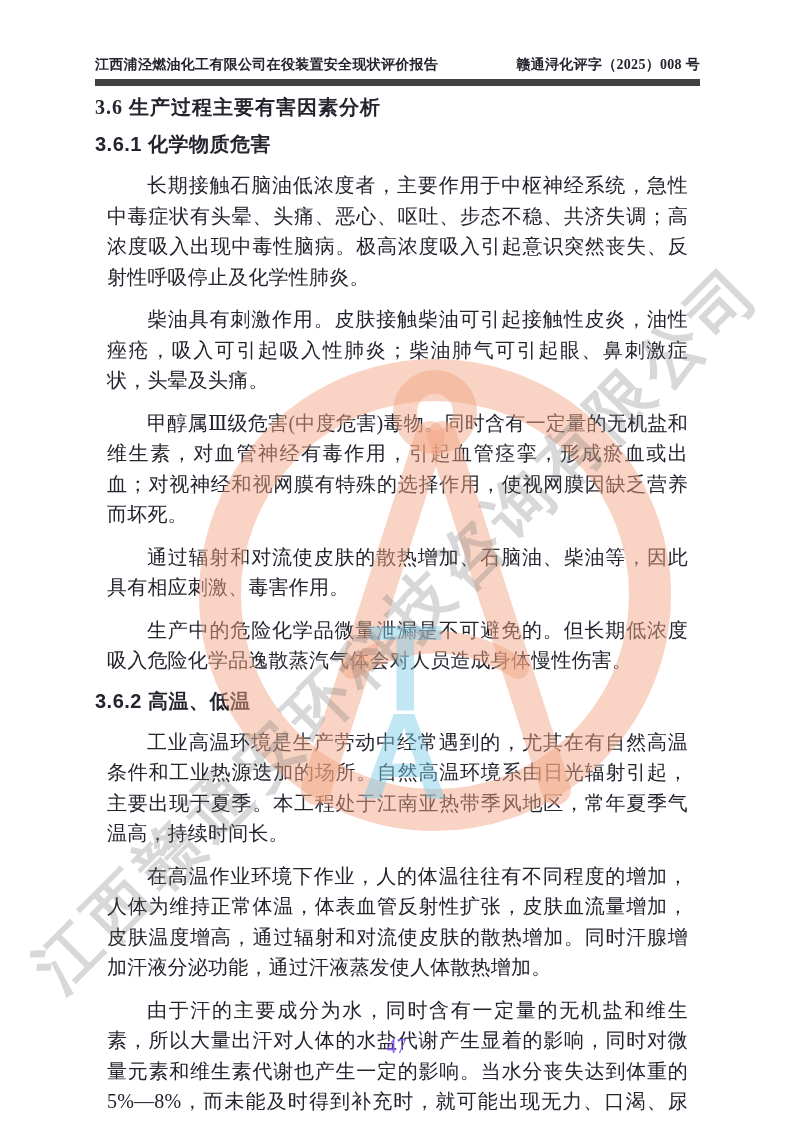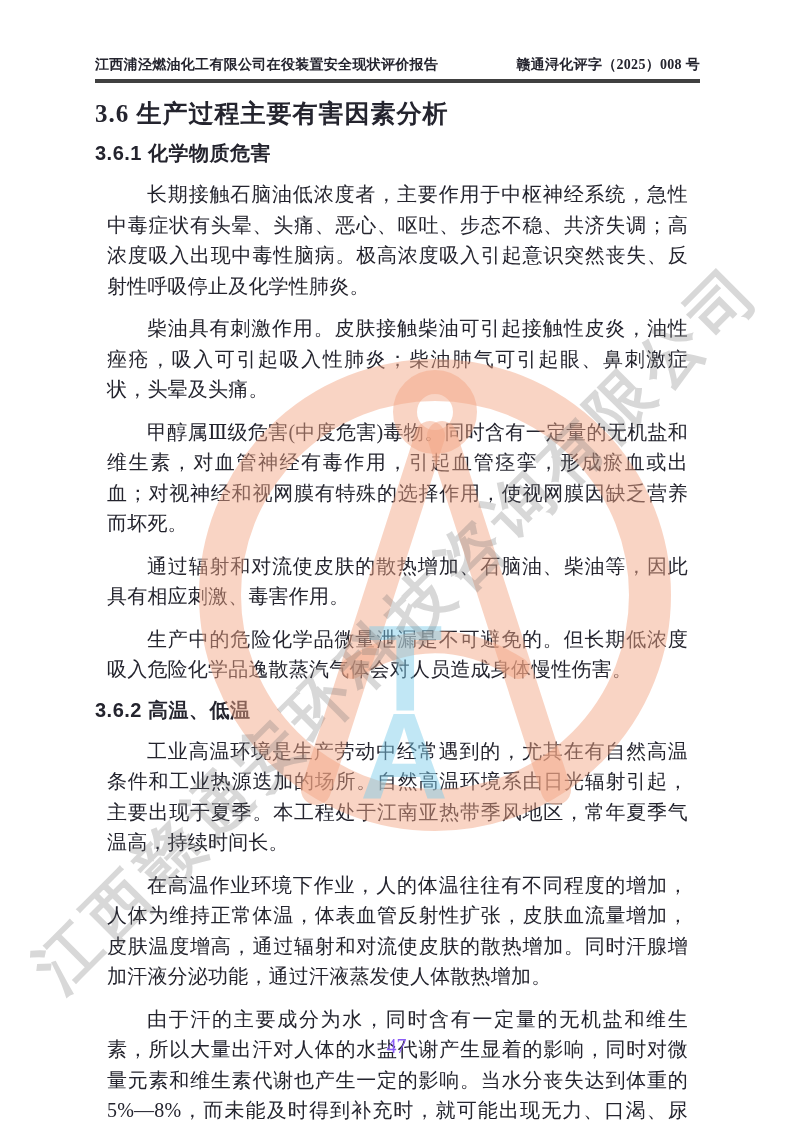--- a/index.html
+++ b/index.html
@@ -14,27 +14,27 @@
   
   .content{
     position:absolute;inset:0;
     padding:56px 93px 0 95px;
     box-sizing:border-box;
     z-index:1;
   }
   .header{
     display:flex;justify-content:space-between;align-items:flex-end;
     font-size:14px;font-weight:bold;
-    border-bottom:4px solid #404040;
+    border-bottom:7px solid #404040;
     padding-bottom:5px;
     letter-spacing:0.3px;
   }
   h1.sec-title{
-    font-size:25px;font-weight:bold;
-    margin:14px 0 10px 0;
+    font-size:20px;font-weight:bold;
+    margin:8px 0 10px 0;
     letter-spacing:1px;
     font-family:"Liberation Serif","DejaVu Serif",serif;
   }
   h2.sub-heading{
     font-size:20px;font-weight:bold;
     margin:6px 0 6px 0;
     font-family:"Liberation Sans","DejaVu Sans",sans-serif;
     letter-spacing:0.5px;
   }
   p.body-par{

